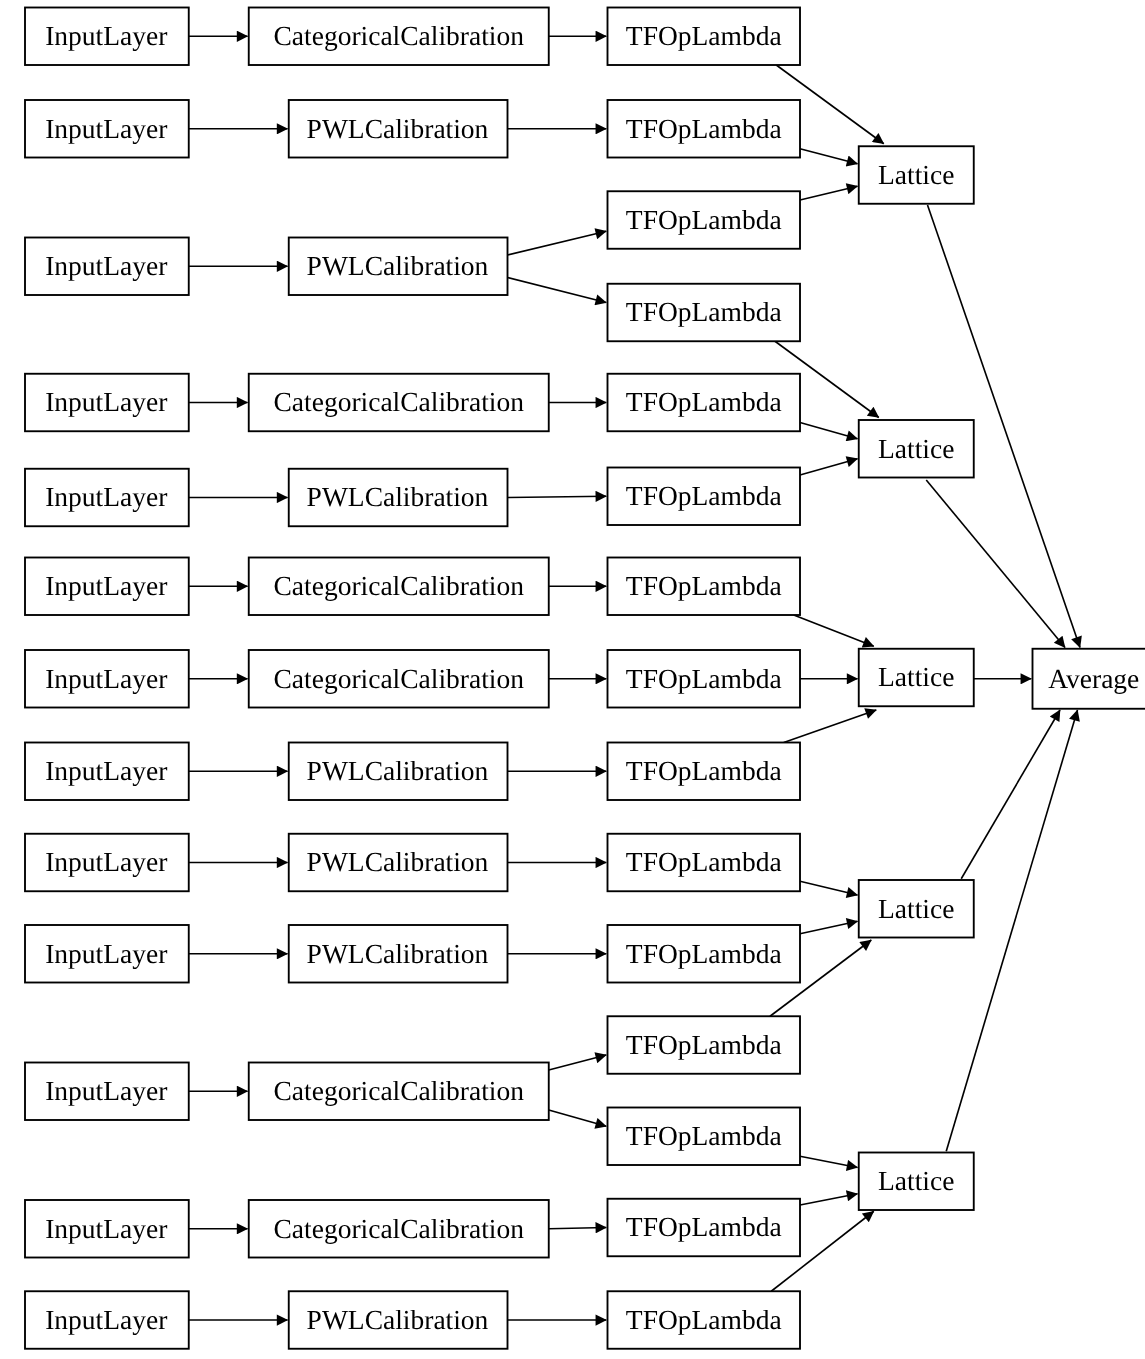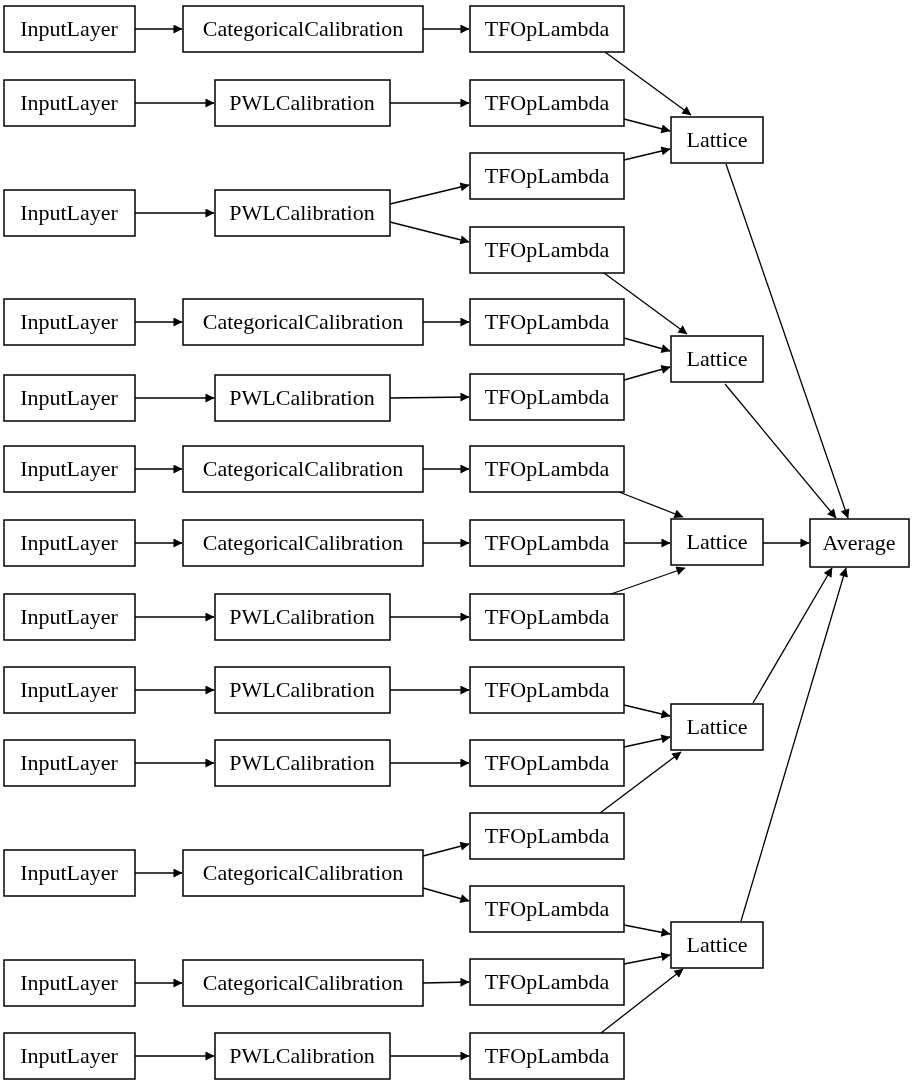--- a/index.html
+++ b/index.html
@@ -1,16 +1,16 @@
 <!DOCTYPE html>
 <html><head>
 <meta charset="utf-8">
 <style>
   html, body { margin: 0; padding: 0; background: #ffffff; }
-  .canvas { position: relative; width: 776px; height: 1087px; background: #ffffff; }
+  .canvas { position: relative; width: 776px; height: 1087px; background: #ffffff; margin-left: 16px; }
   svg { display: block; }
   .nb { fill: #ffffff; stroke: #000000; stroke-width: 1.5; }
   .nl {
     font-family: "Liberation Serif", "DejaVu Serif", serif;
     font-size: 22px;
     fill: #000000;
     text-anchor: middle;
   }
   .edge { stroke: #000000; stroke-width: 1.3; fill: none; }
 </style>

